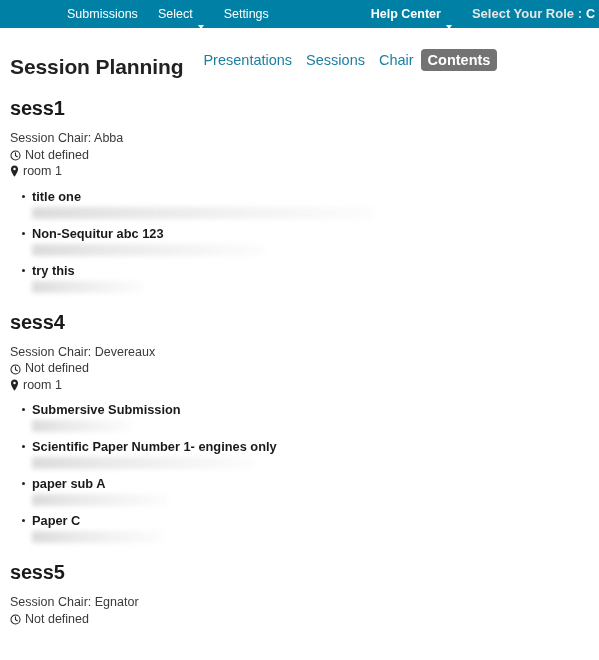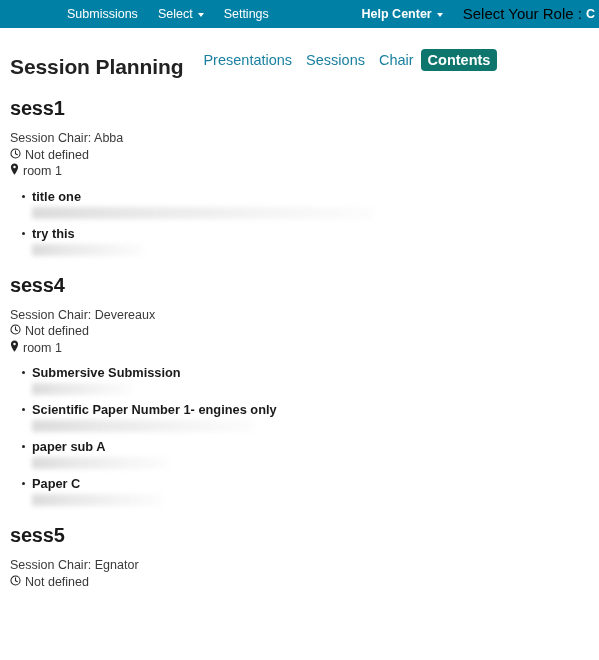--- a/index.html
+++ b/index.html
@@ -46,37 +46,37 @@
     padding-right: 2px;
   }
   .nav-item {
     color: #ffffff;
     font-size: 12.5px;
     line-height: 28px;
     padding: 0 10px;
     text-decoration: none;
     cursor: pointer;
     display: inline-flex;
-    align-items: center;
+    align-items: flex-end;
     gap: 5px;
   }
   .nav-item.bold { font-weight: bold; }
   .caret {
     display: inline-block;
     width: 0; height: 0;
     border-left: 3.5px solid transparent;
     border-right: 3.5px solid transparent;
     border-top: 4px solid #ffffff;
     position: relative;
     top: 1px;
   }
   .nav-role {
-    color: #000000;
-    font-size: 15px;
-    font-weight: normal;
+    color: #e5e5e5;
+    font-size: 13px;
+    font-weight: bold;
     line-height: 28px;
     padding: 0 4px 0 10px;
     white-space: nowrap;
   }
   .nav-role-value {
     color: #ffffff;
     font-size: 12.5px;
     font-weight: bold;
     line-height: 28px;
     padding-right: 2px;
@@ -104,21 +104,21 @@
   }
   .tab {
     font-size: 14.5px;
     color: #1a7fa0;
     padding: 3px 7px;
     text-decoration: none;
     cursor: pointer;
     border-radius: 4px;
   }
   .tab.active {
-    background: #0f766e;
+    background: #737373;
     color: #ffffff;
     font-weight: bold;
     text-decoration: none;
     text-align: center;
   }
 
   
   .content { padding: 0 0 0 10px; }
 
   .session { margin-top: 18px; }
@@ -129,20 +129,21 @@
     margin: 0 0 10px 0;
     letter-spacing: -0.2px;
   }
   .session-meta {
     font-size: 12.5px;
     color: #3a3a3a;
     line-height: 16.5px;
   }
   .meta-line {
     display: flex;
+    align-items: center;
     gap: 4px;
     height: 16.5px;
   }
   .meta-line .meta-text { display: inline-block; }
 
   .icon-clock {
     width: 11px; height: 11px;
     flex: 0 0 11px;
     position: relative;
     top: 0px;
@@ -270,20 +271,24 @@
         </span>
         <span class="meta-text">room 1</span>
       </div>
     </div>
     <ul class="papers">
       <li class="paper-item">
         <span class="paper-title">title one</span>
         <span class="paper-authors w-long"></span>
       </li>
       <li class="paper-item">
+        <span class="paper-title">Non-Sequitur abc 123</span>
+        <span class="paper-authors w-mid"></span>
+      </li>
+      <li class="paper-item">
         <span class="paper-title">try this</span>
         <span class="paper-authors w-short"></span>
       </li>
     </ul>
   </div>
 
   <div class="session">
     <h2 class="session-name">sess4</h2>
     <div class="session-meta">
       <div class="meta-line">

